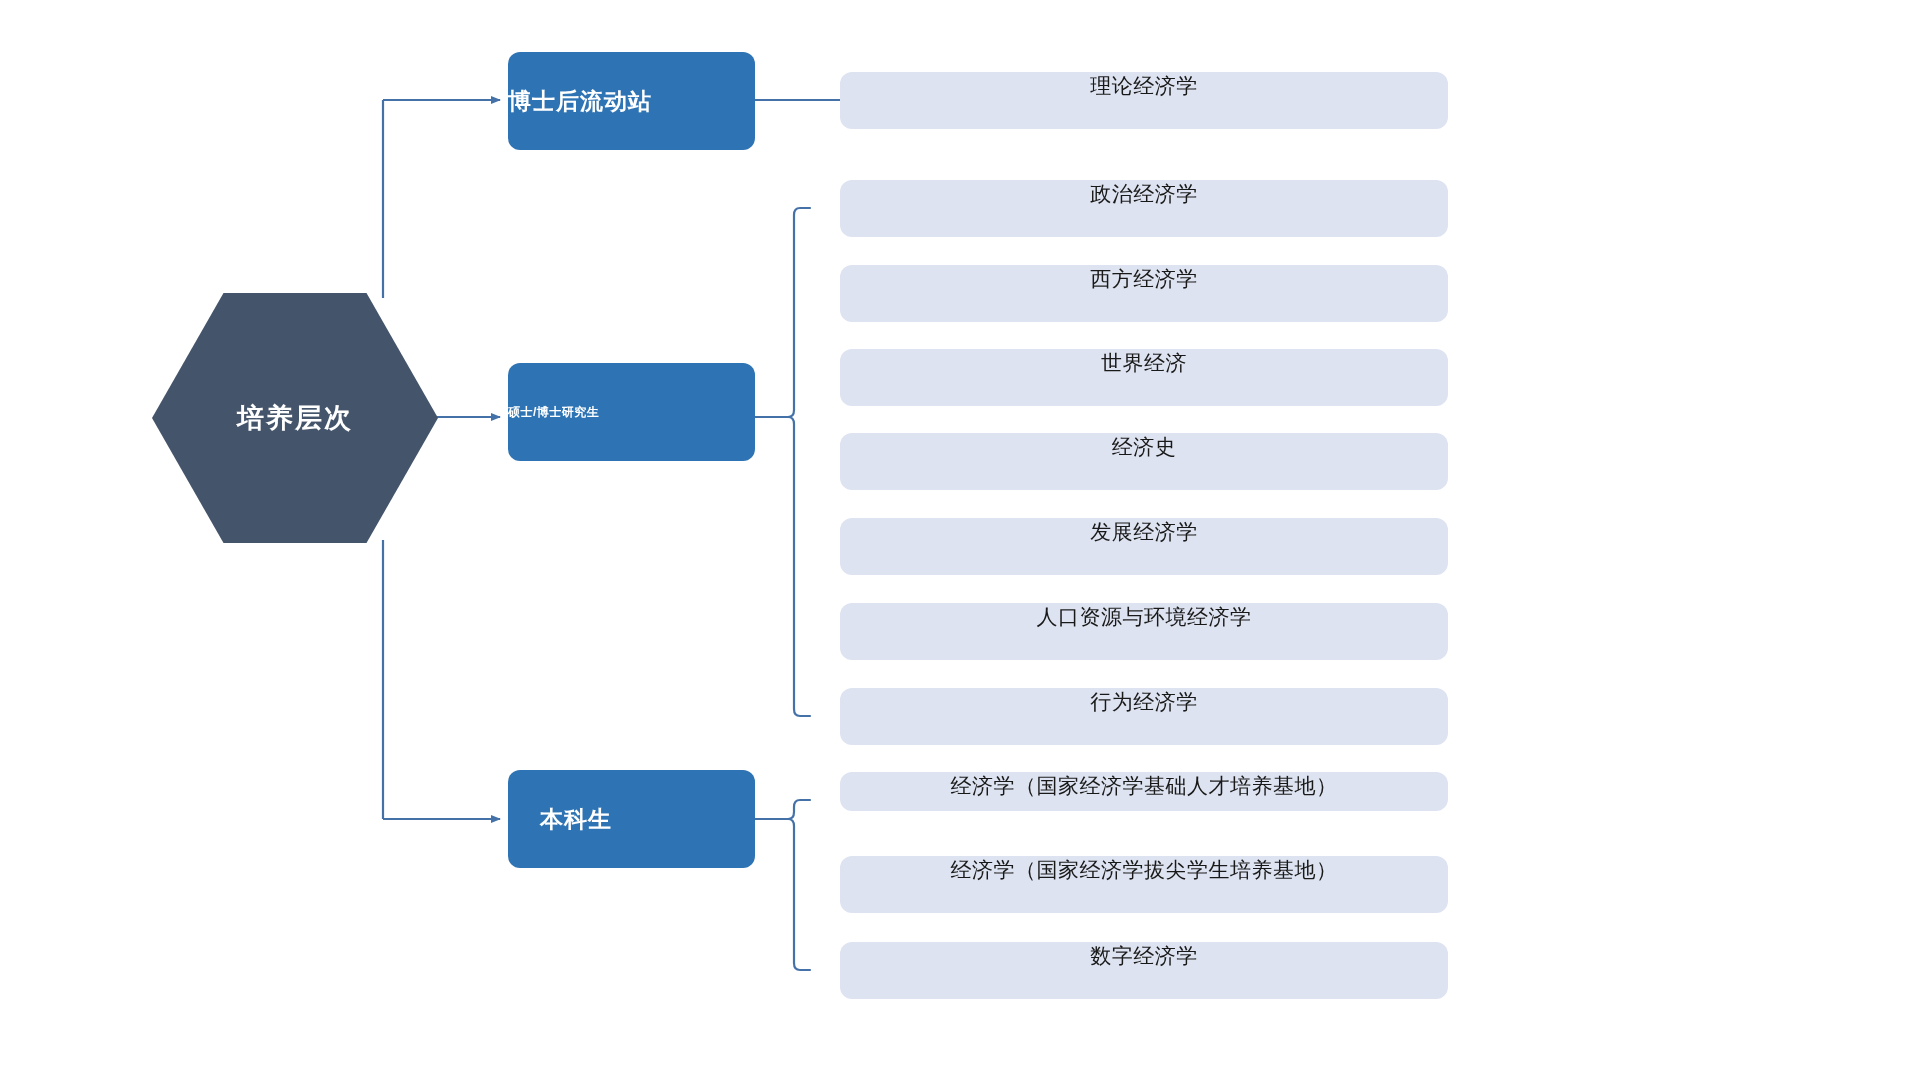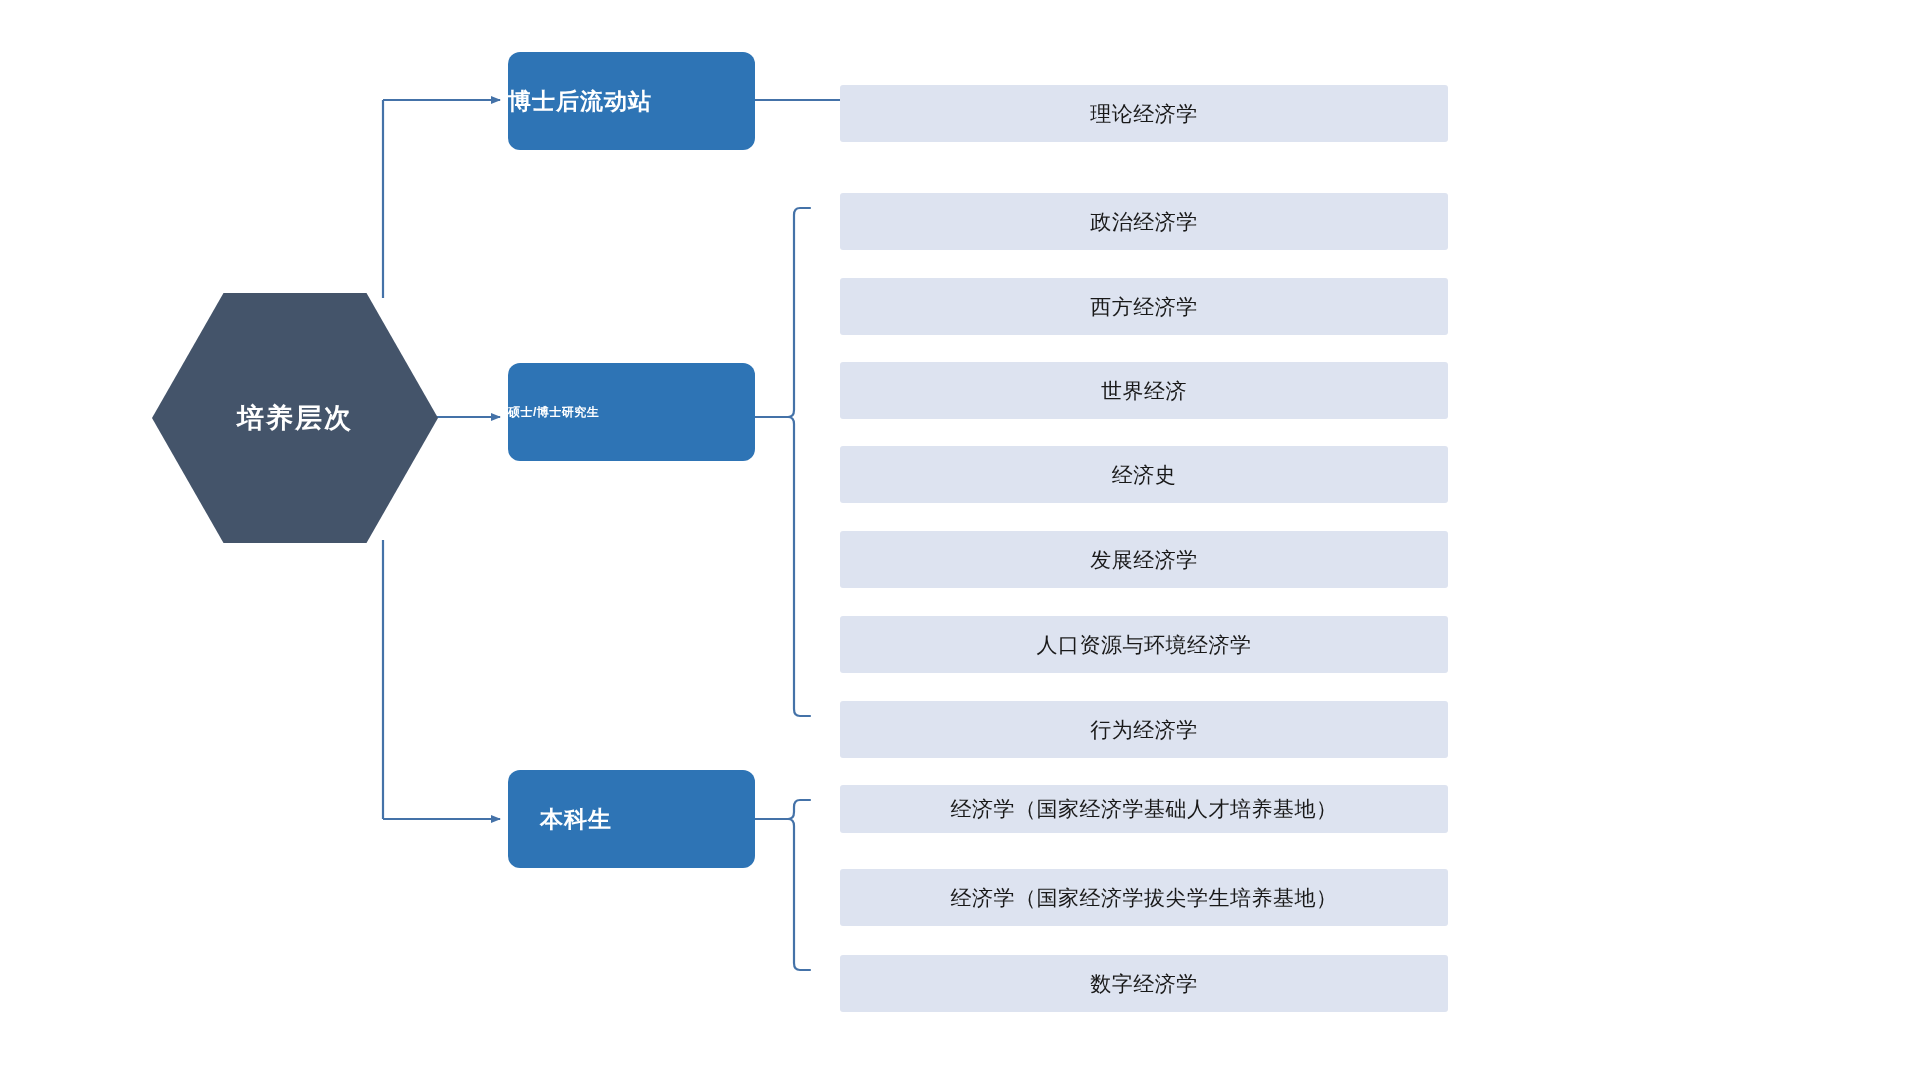--- a/index.html
+++ b/index.html
@@ -65,25 +65,24 @@
     white-space: nowrap;
     text-align: center;
   }
   .level-label.lg { font-size: 23px; letter-spacing: 1px; }
   .level-label.md { font-size: 12px; letter-spacing: 0.5px; }
 
   
   .pill {
     position: absolute;
     display: flex;
-    align-items: center;
+    align-items: flex-start;
     justify-content: center;
-    border-radius: 3px;
+    border-radius: 12px;
     box-sizing: border-box;
-    margin-top: 13px;
   }
   .pill-label {
     color: #191919;
     font-size: 21px;
     white-space: nowrap;
     letter-spacing: 0.5px;
   }
 </style>
 </head>
 <body>
@@ -159,21 +158,21 @@
   <div class="pill" style="left:840px; top:518px; width:608px; height:57px; background:#dde3f0;">
     <span class="pill-label">发展经济学</span>
   </div>
   <div class="pill" style="left:840px; top:688px; width:608px; height:57px; background:#dde3f0;">
     <span class="pill-label">行为经济学</span>
   </div>
   <div class="pill" style="left:840px; top:603px; width:608px; height:57px; background:#dde3f0;">
     <span class="pill-label">人口资源与环境经济学</span>
   </div>
 
-  <div class="pill" style="left:840px; top:772px; width:608px; height:48px; background:#dde3f0;">
+  <div class="pill" style="left:840px; top:772px; width:608px; height:39px; background:#dde3f0;">
     <span class="pill-label">经济学（国家经济学基础人才培养基地）</span>
   </div>
   <div class="pill" style="left:840px; top:856px; width:608px; height:57px; background:#dde3f0;">
     <span class="pill-label">经济学（国家经济学拔尖学生培养基地）</span>
   </div>
   <div class="pill" style="left:840px; top:942px; width:608px; height:57px; background:#dde3f0;">
     <span class="pill-label">数字经济学</span>
   </div>
 
 </div>

